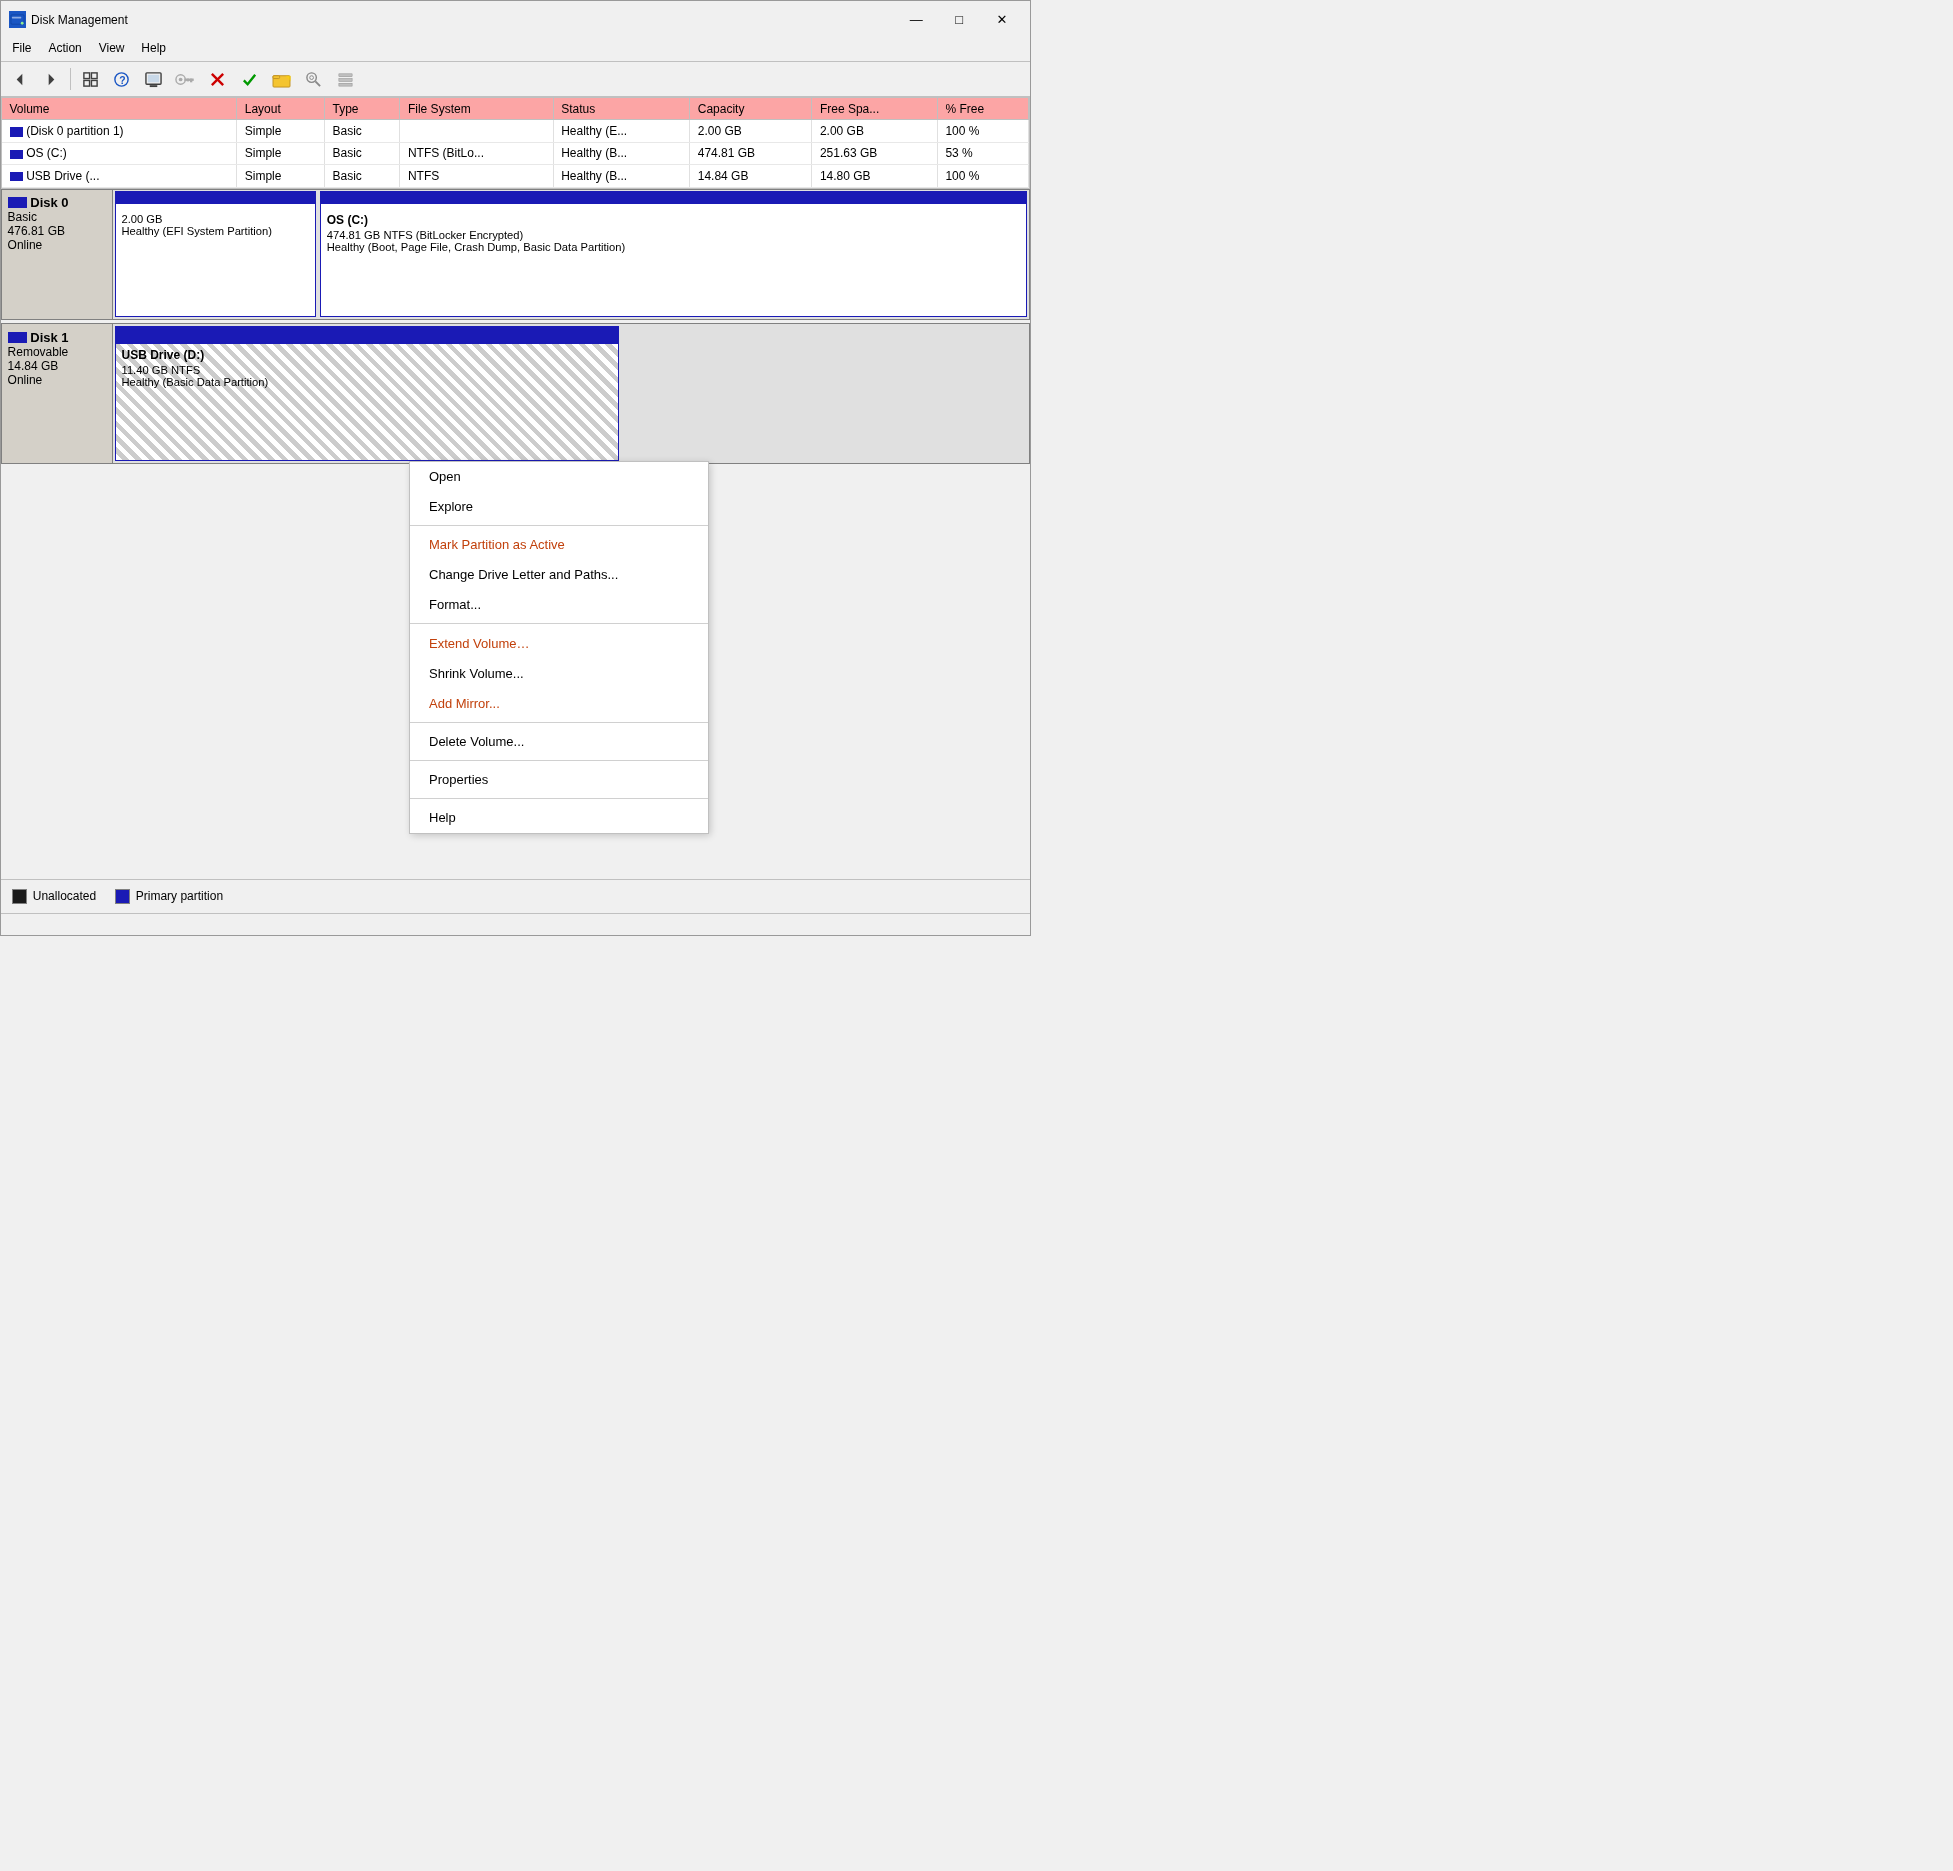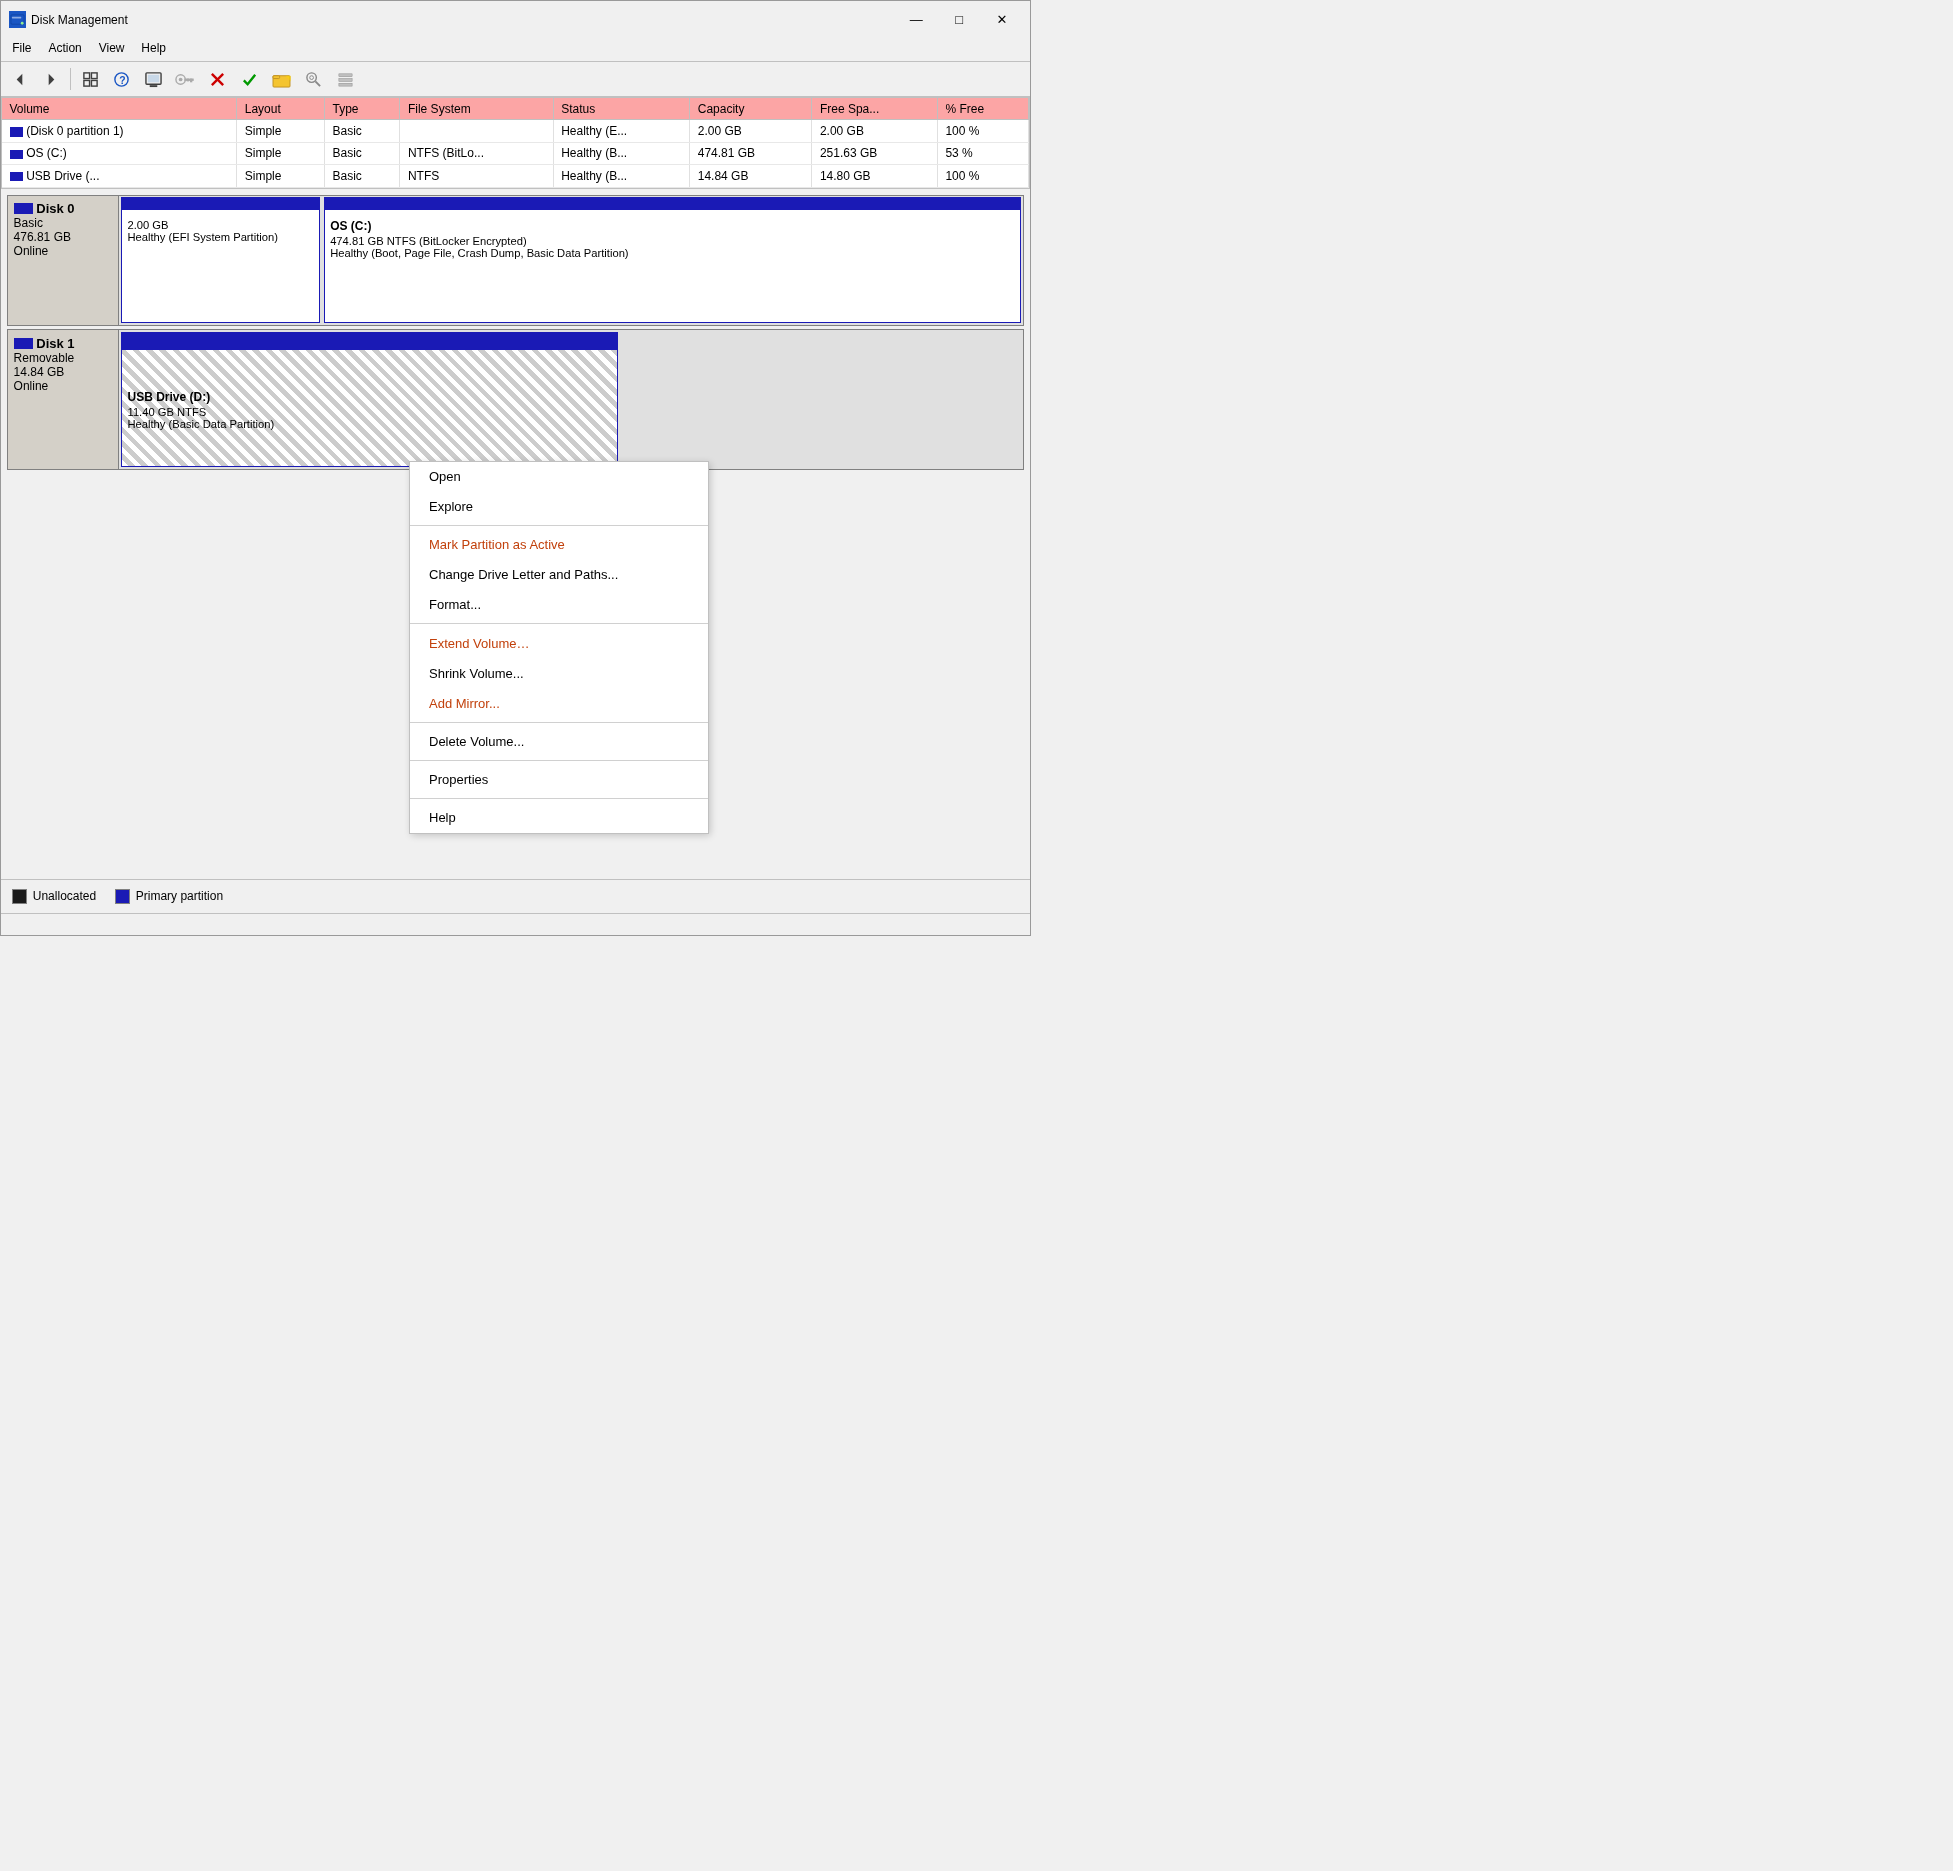--- a/index.html
+++ b/index.html
@@ -135,21 +135,21 @@
       width: 13px;
       height: 9.4px;
       background: #1a1ab5;
       margin-right: 3.7px;
       vertical-align: middle;
     }
     
     .disk-area {
       flex: 1;
       background: #f0f0f0;
-      padding: 6px;
+      padding: 0;
       overflow-y: auto;
       position: relative;
     }
     .disk-row {
       display: flex;
       margin-bottom: 3.7px;
       height: 131px;
     }
     .disk-label {
       width: 112px;
@@ -444,21 +444,21 @@
           <span>Disk 1</span>
         </span>
         <span>Removable</span>
         <span>14.84 GB</span>
         <span>Online</span>
       </div>
       <div class="disk-partitions">
 
         <div style="width:55%;margin:1.9px;padding:0;border:1.9px solid #1a1ab5;background: repeating-linear-gradient(45deg, white, white 4.7px, #ccc 4.7px, #ccc 9.4px);">
           <div style="background:#1a1ab5;height:17px;"></div>
-          <div style="padding:3.7px 5.6px;background:transparent;margin-top:36px;">
+          <div style="padding:3.7px 5.6px;background:transparent;">
             <div class="partition-name">USB Drive  (D:)</div>
             <div class="partition-detail">11.40 GB NTFS</div>
             <div class="partition-detail">Healthy (Basic Data Partition)</div>
           </div>
         </div>
       </div>
     </div>
 
     <div class="context-menu" id="context-menu-el">
     <div class="ctx-item">Open</div>

